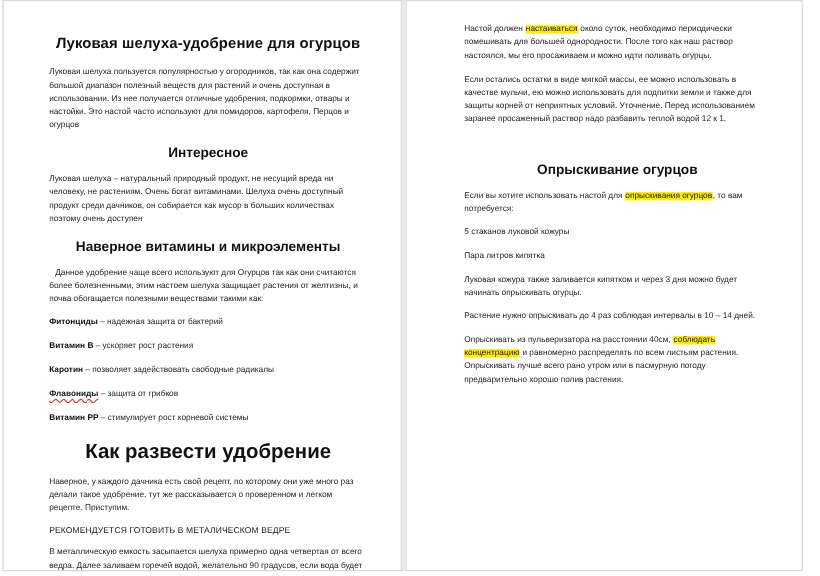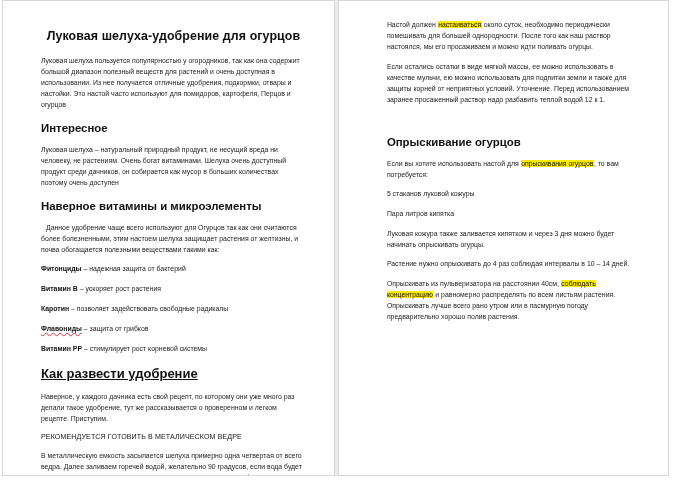--- a/index.html
+++ b/index.html
@@ -54,29 +54,28 @@
     font-weight: bold;
     text-align: center;
     color: #111111;
     margin: 2px 0 10px 0;
     letter-spacing: 0.1px;
     line-height: 1.25;
   }
   h2.section-heading {
     font-size: 11.4px;
     font-weight: bold;
-    text-align: left;
+    text-align: center;
     color: #111111;
     margin: 11px 0 8px 0;
     line-height: 1.25;
   }
   h2.section-heading.wide {
-    font-size: 13px;
+    font-size: 17px;
     margin: 12px 0 8px 0;
-    text-decoration: underline;
   }
   h3.sub-heading {
     font-size: 7.1px;
     font-weight: normal;
     color: #151515;
     margin: 9px 0 7px 0;
     letter-spacing: 0.1px;
     line-height: 1.3;
   }
   p.body-text {

